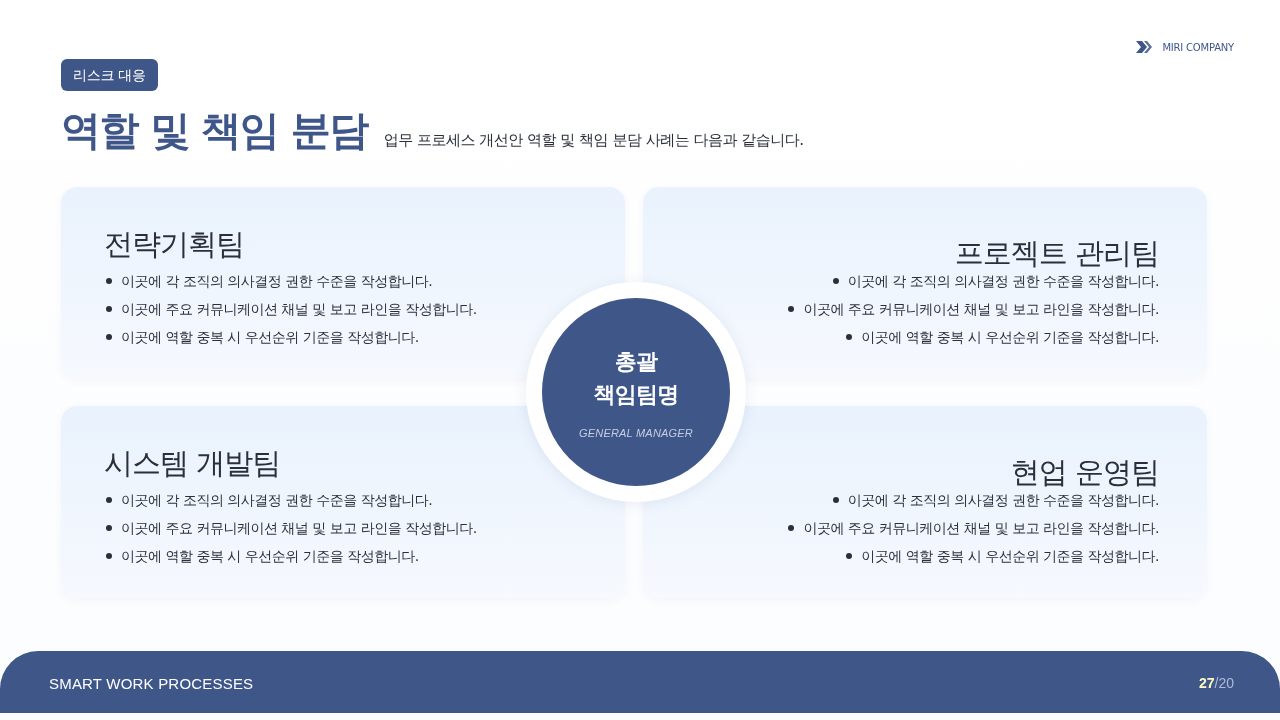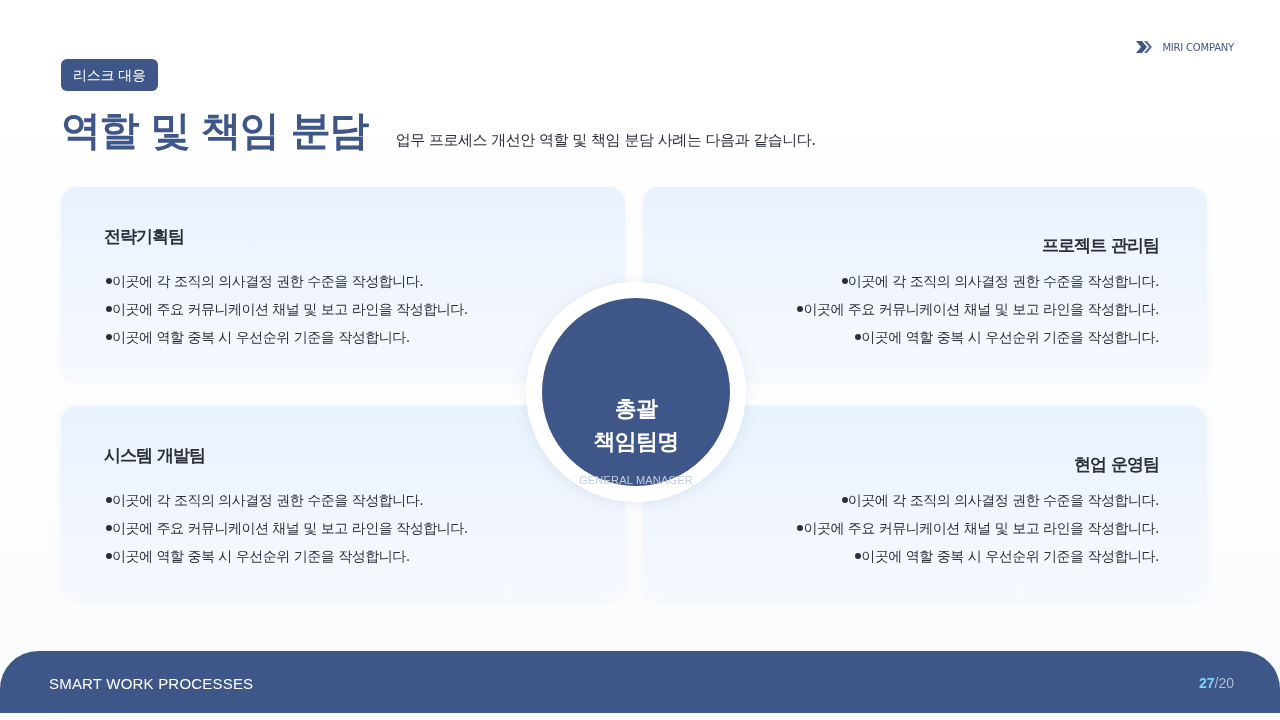--- a/index.html
+++ b/index.html
@@ -21,21 +21,21 @@
       border-radius: 6px; letter-spacing: -0.3px;
     }
     .brand {
       position: absolute; right: 46px; top: 37px;
       display: flex; align-items: center; gap: 8px;
       color: #3f5689; font-size: 10px; letter-spacing: -0.2px;
     }
     .brand svg { width: 20px; height: 20px; display: block; }
     .title-row {
       position: absolute; left: 61px; top: 104px;
-      display: flex; align-items: flex-end; gap: 28px;
+      display: flex; align-items: flex-end; gap: 16px;
     }
     .page-title {
       font-size: 40px; font-weight: bold; color: #3f5689;
       letter-spacing: -1.5px; line-height: 52px;
     }
     .subtitle {
       font-size: 15px; color: #2a2f3a; letter-spacing: -0.5px;
       line-height: 20px; margin-bottom: 6px; text-align: right;
     }
     .card {
@@ -43,73 +43,74 @@
       border-radius: 16px;
       background: linear-gradient(180deg, #e9f2fd 0%, #f6f9fe 100%);
       box-shadow: 0 2px 8px rgba(63, 86, 137, 0.05);
     }
     .card.tl { left: 61px; top: 187px; }
     .card.tr { left: 643px; top: 187px; }
     .card.bl { left: 61px; top: 406px; }
     .card.br { left: 643px; top: 406px; }
     .card .team-title {
       position: absolute; top: 38px;
-      font-size: 17px; font-weight: bold; color: #2a2f3a; letter-spacing: -1px;
+      font-size: 29px; font-weight: normal; color: #2a2f3a; letter-spacing: -1px;
     }
     .card.tl .team-title, .card.bl .team-title { left: 43px; }
     .card.tr .team-title, .card.br .team-title { right: 48px; text-align: right; margin-top: 9px; }
     .card ul {
       position: absolute; top: 80px; list-style: none;
     }
     .card.tl ul, .card.bl ul { left: 45px; }
     .card.tr ul, .card.br ul { right: 48px; text-align: right; }
     .card li {
       font-size: 14px; line-height: 28px; color: #2a2f3a; letter-spacing: -0.5px;
-      display: flex; align-items: center; 
+      display: flex; align-items: center; gap: 9px;
     }
     .card.tr li, .card.br li { justify-content: flex-end; }
     .bullet {
       width: 6px; height: 6px; border-radius: 50%; background: #2a2f3a;
       display: inline-block; flex: 0 0 auto;
     }
     .center-ring {
       position: absolute; left: 526px; top: 282px;
       width: 220px; height: 220px; border-radius: 50%;
       background: #ffffff;
       box-shadow: 0 2px 14px rgba(63, 86, 137, 0.10);
     }
     .center-circle {
       position: absolute; left: 16px; top: 16px;
       width: 188px; height: 188px; border-radius: 50%;
       background: #3f5689; color: #ffffff;
-      display: flex; flex-direction: column; align-items: center; justify-content: flex-end;
+      display: flex; flex-direction: column; align-items: center; justify-content: center;
       text-align: center;
     }
     .center-title {
       font-size: 22px; font-weight: bold; line-height: 33px; letter-spacing: -0.8px;
     }
     .center-sub {
       margin-top: 16px; font-size: 11px; color: #c4cde2; letter-spacing: 0.2px;
       font-family: "Liberation Sans", sans-serif;
+      font-style: italic;
     }
     .footer {
       position: absolute; left: 0; top: 651px; width: 1280px; height: 62px;
       background: #3f5689;
       border-radius: 38px 38px 0 0;
     }
     .footer-left {
       position: absolute; left: 49px; top: 24px;
       color: #ffffff; font-size: 15px; letter-spacing: 0.2px;
       font-family: "Liberation Sans", sans-serif;
     }
     .footer-right {
       position: absolute; right: 46px; top: 24px;
       font-size: 14px; font-family: "Liberation Sans", sans-serif;
     }
-    .footer-right .current { color: #7dd3fc; font-weight: bold; }
+    .footer-right .current { color: #fef9c3; font-weight: bold; }
     .footer-right .total { color: #aebbd8; }
   </style>
 </head>
 <body>
 
 <div class="slide">
 
   <div class="category-badge">리스크 대응</div>
 
   <div class="brand">

